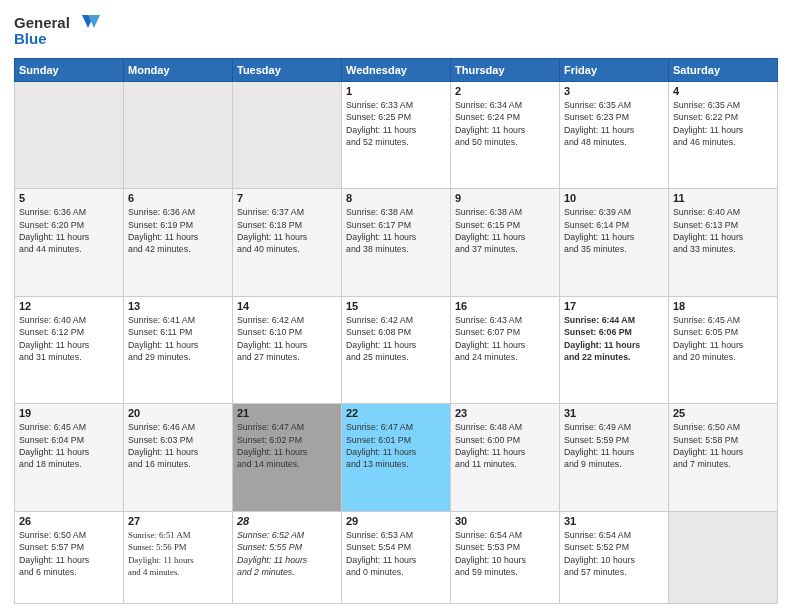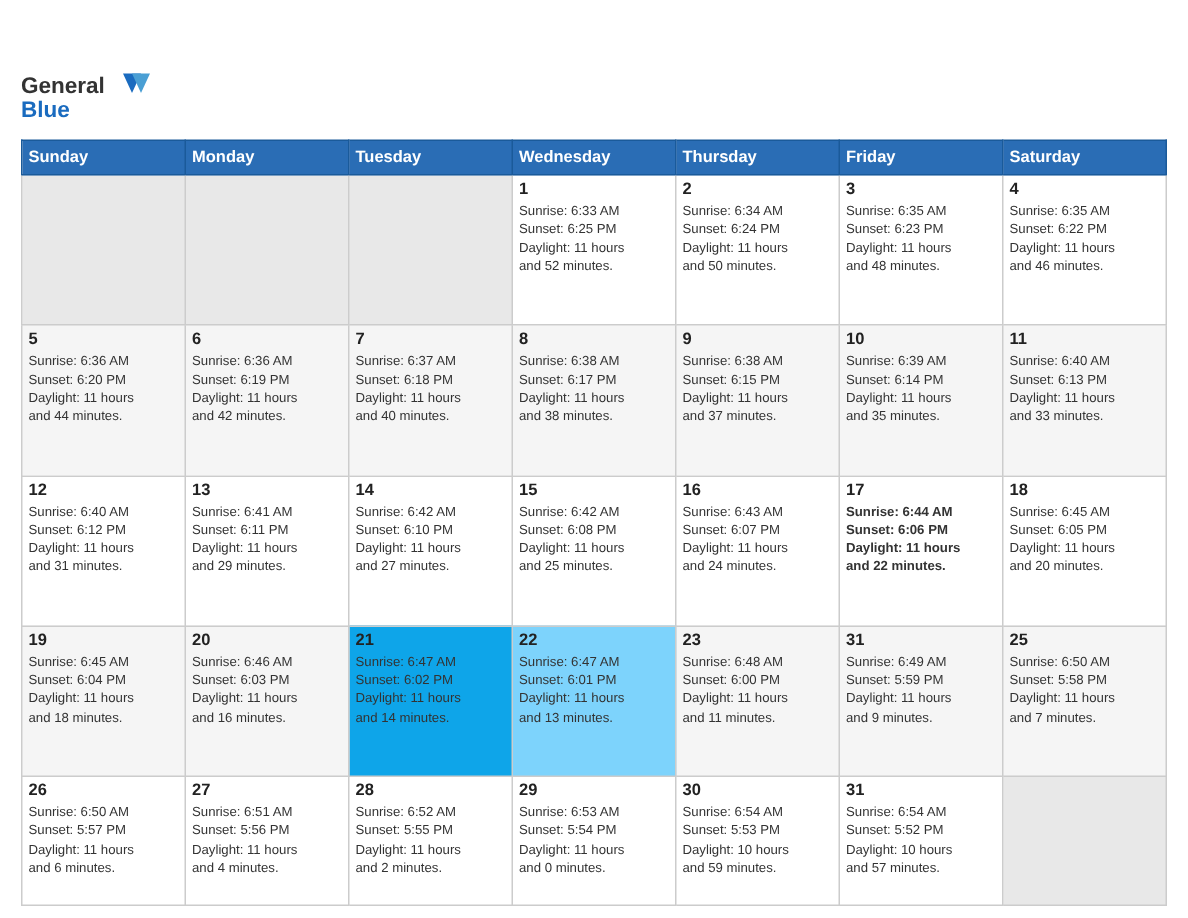--- a/index.html
+++ b/index.html
@@ -2,21 +2,21 @@
 <html><head>
   <meta charset="utf-8">
   <style>
     * { box-sizing: border-box; margin: 0; padding: 0; }
     body { font-family: Arial, sans-serif; background: #fff; width: 792px; height: 612px; overflow: hidden; }
     
     .page { width: 792px; height: 612px; display: flex; flex-direction: column; padding: 10px 14px 8px 14px; }
     
     .header { display: flex; justify-content: space-between; align-items: flex-start; margin-bottom: 6px; }
     
-    .logo { display: flex; align-items: center; margin-top: 34px; }
+    .logo { display: flex; align-items: center; }
     
     .title-block { text-align: right; }
     .month-title { font-size: 32px; color: #333; font-weight: normal; }
     .location { font-size: 15px; color: #555; }
     
     .calendar { flex: 1; border-collapse: collapse; width: 100%; font-size: 9.5px; }
     
     .calendar th {
       background: #2a6db5;
       color: #fff;
@@ -223,21 +223,21 @@
 Daylight: 11 hours
 and 18 minutes.</div>
           </td>
           <td style="background: rgb(245, 245, 245);">
             <span class="day-num">20</span>
             <div class="day-info" style="white-space: pre-line;">Sunrise: 6:46 AM
 Sunset: 6:03 PM
 Daylight: 11 hours
 and 16 minutes.</div>
           </td>
-          <td style="background: #0ea5e9;">
+          <td style="background: #a3a3a3;">
             <span class="day-num">21</span>
             <div class="day-info" style="white-space: pre-line;">Sunrise: 6:47 AM
 Sunset: 6:02 PM
 Daylight: 11 hours
 and 14 minutes.</div>
           </td>
           <td style="background: #7dd3fc;">
             <span class="day-num">22</span>
             <div class="day-info" style="white-space: pre-line;">Sunrise: 6:47 AM
 Sunset: 6:01 PM
@@ -269,26 +269,26 @@
         <tr class="last-row" style="background: rgb(255, 255, 255);">
           <td style="background: rgb(255, 255, 255);">
             <span class="day-num">26</span>
             <div class="day-info" style="white-space: pre-line;">Sunrise: 6:50 AM
 Sunset: 5:57 PM
 Daylight: 11 hours
 and 6 minutes.</div>
           </td>
           <td style="background: rgb(255, 255, 255);">
             <span class="day-num">27</span>
-            <div class="day-info" style="white-space: pre-line;">Sunrise: 6:51 AM
+            <div class="day-info" style="white-space: pre-line; font-family: Liberation Serif, serif;">Sunrise: 6:51 AM
 Sunset: 5:56 PM
 Daylight: 11 hours
 and 4 minutes.</div>
           </td>
-          <td style="background: rgb(255, 255, 255);">
+          <td style="background: rgb(255, 255, 255); font-style: italic;">
             <span class="day-num">28</span>
             <div class="day-info" style="white-space: pre-line;">Sunrise: 6:52 AM
 Sunset: 5:55 PM
 Daylight: 11 hours
 and 2 minutes.</div>
           </td>
           <td style="background: rgb(255, 255, 255);">
             <span class="day-num">29</span>
             <div class="day-info" style="white-space: pre-line;">Sunrise: 6:53 AM
 Sunset: 5:54 PM

